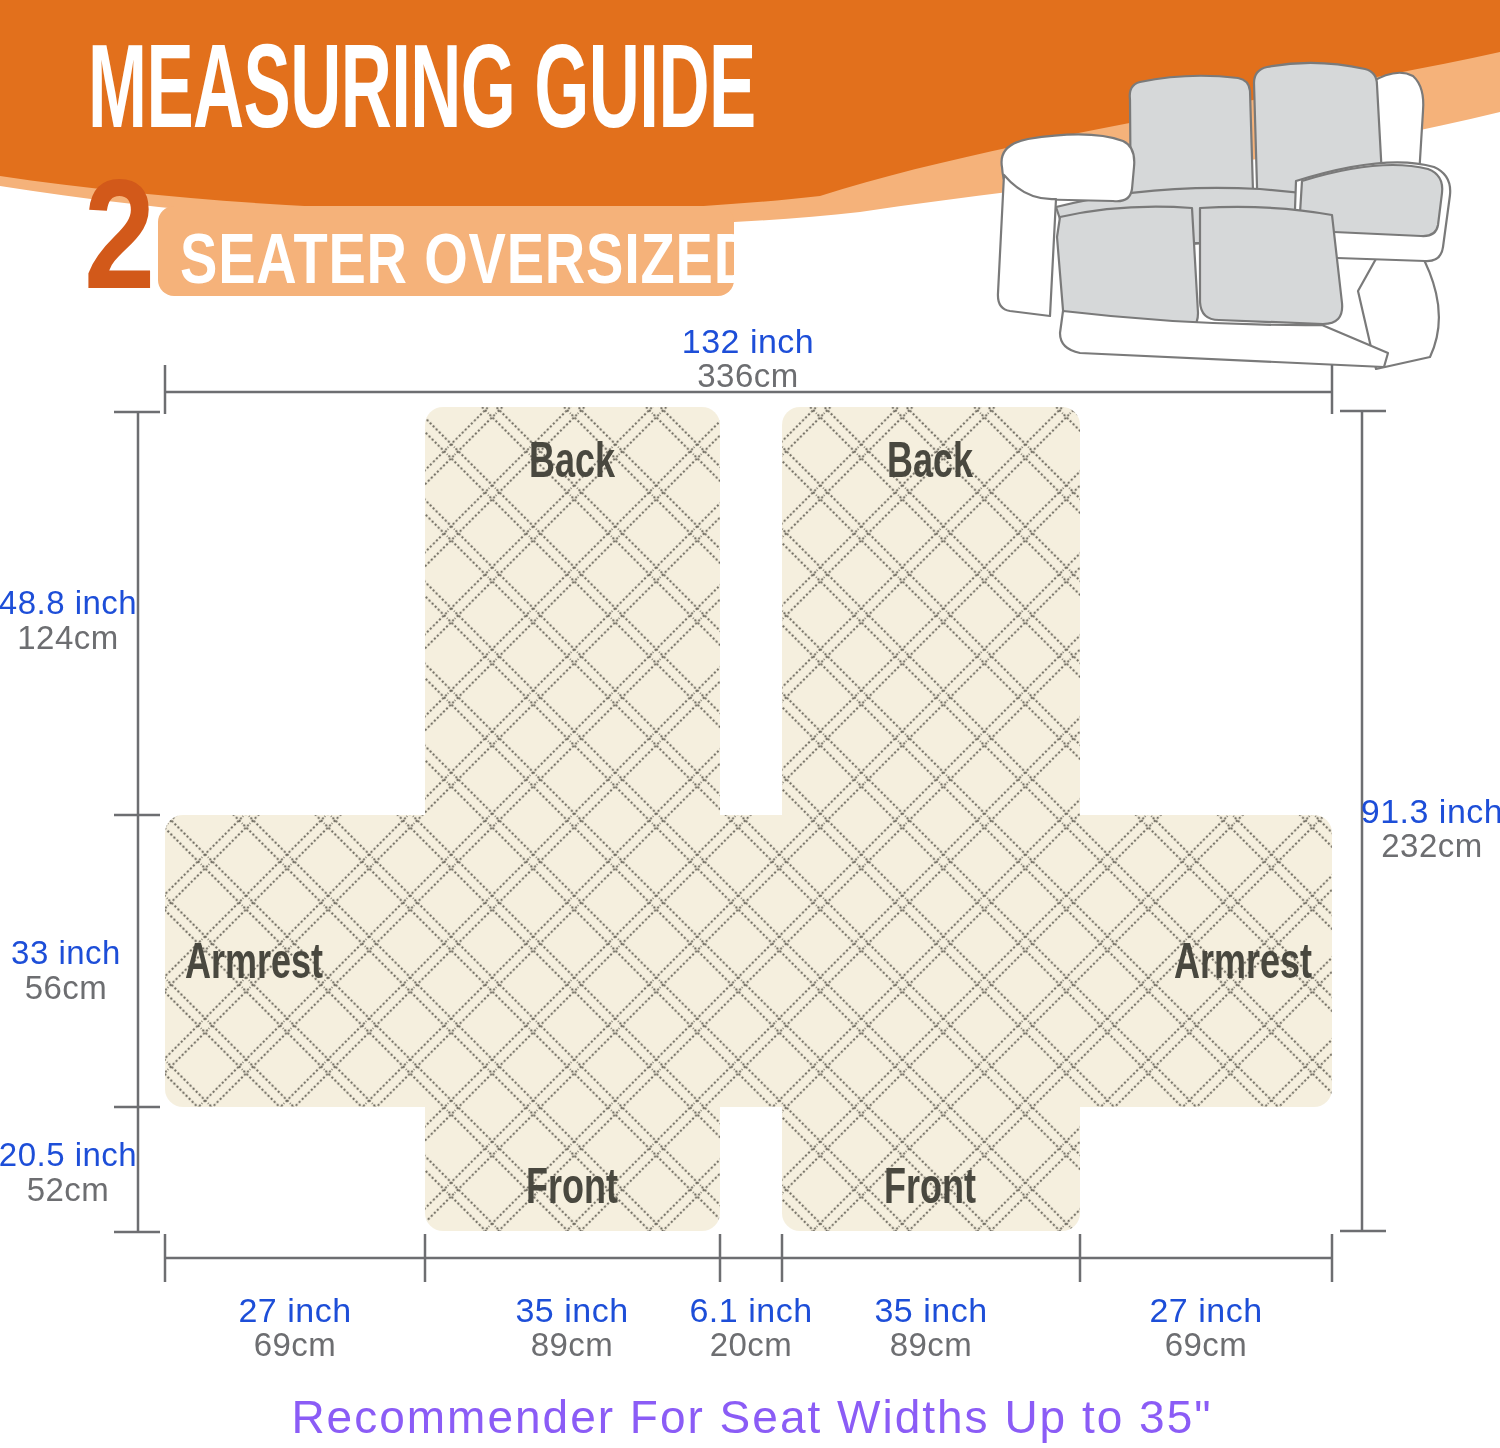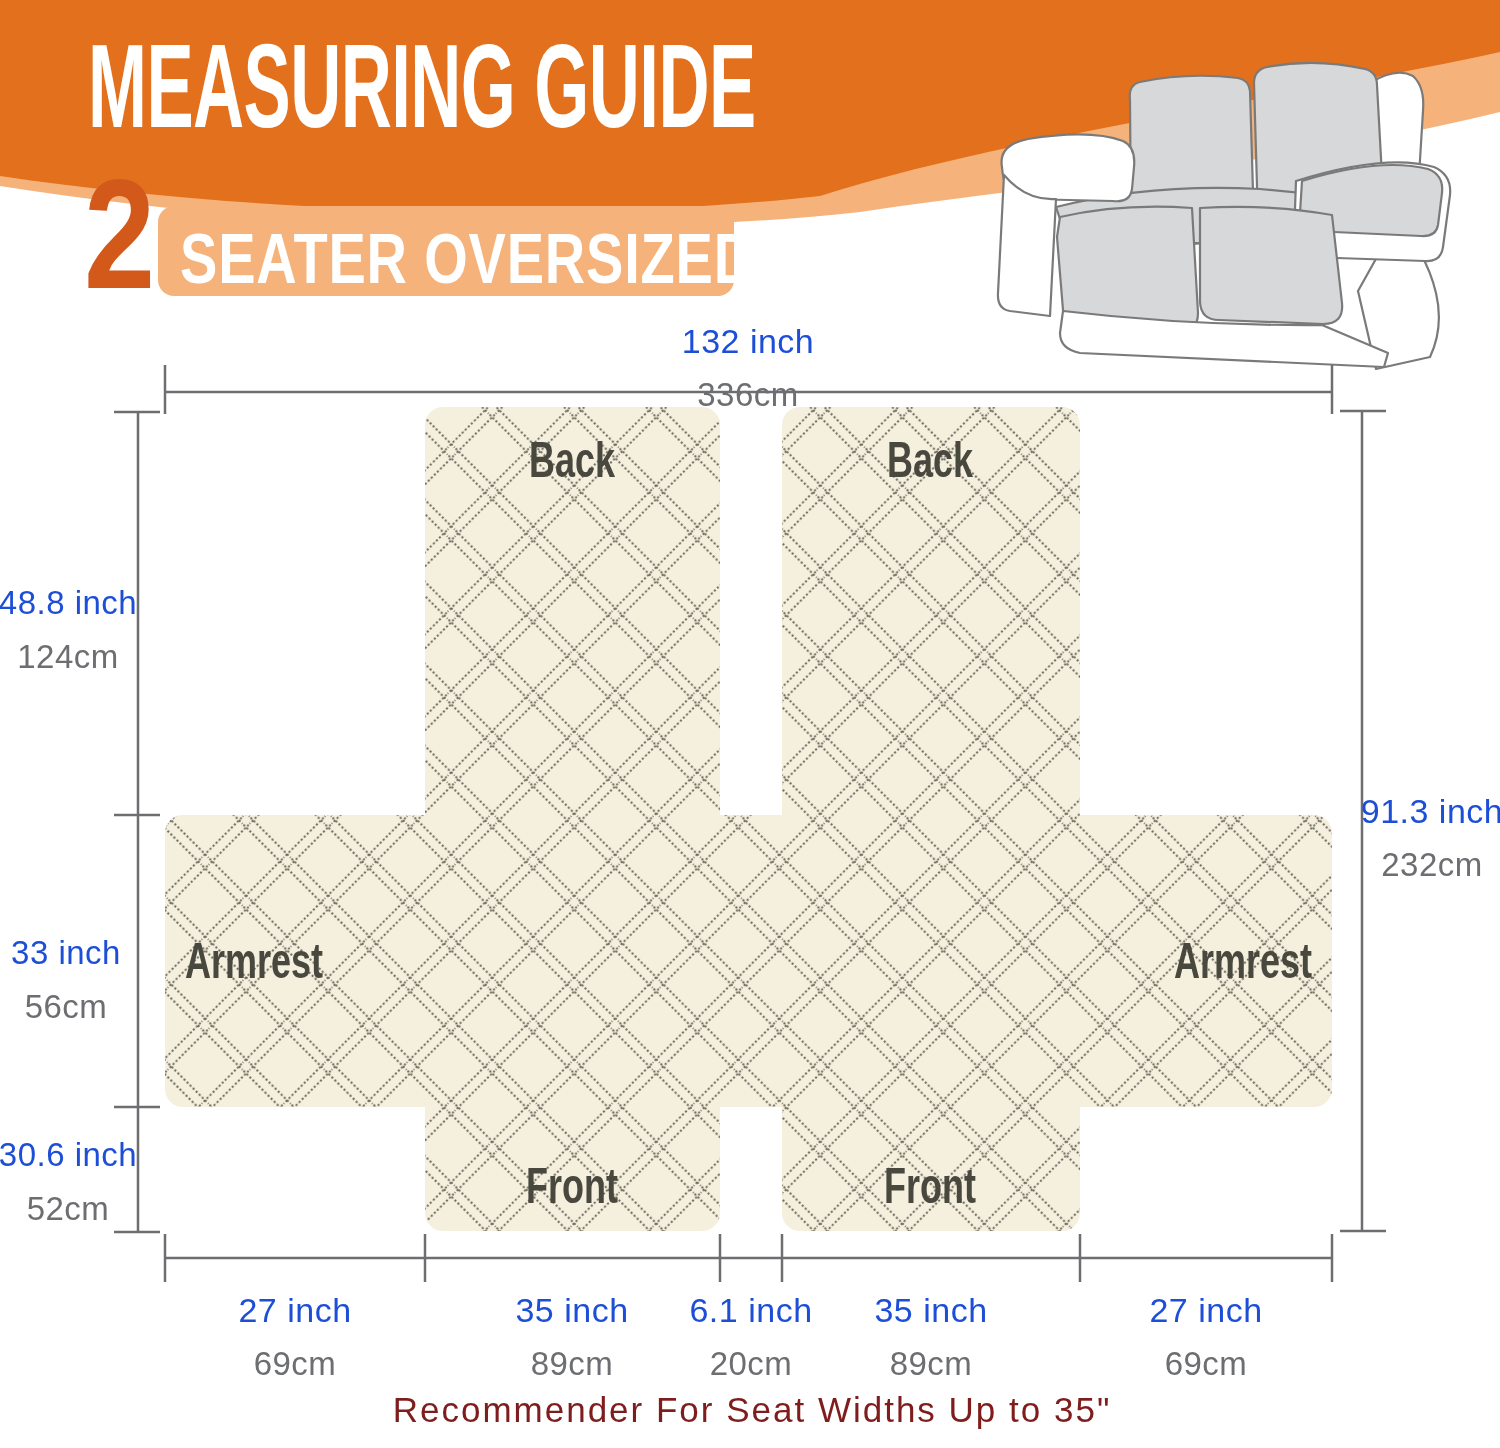--- a/index.html
+++ b/index.html
@@ -30,33 +30,33 @@
     font-size:70px;font-weight:700;color:#ffffff;letter-spacing:1px;
     transform:scaleX(.80);transform-origin:left top;white-space:nowrap;
   }
 
   
   .dim{
     position:absolute;text-align:center;transform:translateX(-50%);
     line-height:1.06;white-space:nowrap;
   }
   .dim .in{font-size:34px;color:#1d4ed8;letter-spacing:.5px;}
-  .dim .cm{font-size:33px;color:#6d6e71;letter-spacing:.5px;margin-top:19px;}
+  .dim .cm{font-size:33px;color:#6d6e71;letter-spacing:.5px;}
   .dim.side .in{font-size:33px;}
 
   
   .panel-label{
     position:absolute;transform:translate(-50%,-50%) scaleX(.72);
     font-size:50px;font-weight:700;color:#49483f;letter-spacing:0;
     white-space:nowrap;
   }
 
   .caption{
     position:absolute;left:752px;top:1390px;transform:translateX(-50%);
-    font-size:35px;color:#7f1d1d;letter-spacing:2px;white-space:nowrap;
+    font-size:46px;color:#8b5cf6;letter-spacing:2px;white-space:nowrap;
   }
 </style>
 </head>
 <body>
 
 <div class="page">
 
   <svg class="abs" style="left:0;top:0" width="1500" height="340" viewBox="0 0 1500 340">
     <path d="M0,0 H1500 V112 C1270,168 1060,182 860,212 C620,238 290,232 0,186 Z" fill="#f5b27a"></path>
     <path d="M0,0 H1500 V52 C1280,100 1010,136 820,196 C590,222 270,216 0,176 Z" fill="#e2701c"></path>
@@ -156,21 +156,21 @@
     <div class="in">48.8 inch</div>
     <div class="cm">124cm</div>
   </div>
 
   <div class="dim side" style="left:66px;top:936px">
     <div class="in">33 inch</div>
     <div class="cm">56cm</div>
   </div>
 
   <div class="dim side" style="left:68px;top:1138px">
-    <div class="in">30.6 inch</div>
+    <div class="in">20.5 inch</div>
     <div class="cm">52cm</div>
   </div>
 
   <div class="dim" style="left:1432px;top:793px">
     <div class="in">91.3 inch</div>
     <div class="cm">232cm</div>
   </div>
 
   <div class="dim" style="left:295px;top:1292px">
     <div class="in">27 inch</div>

